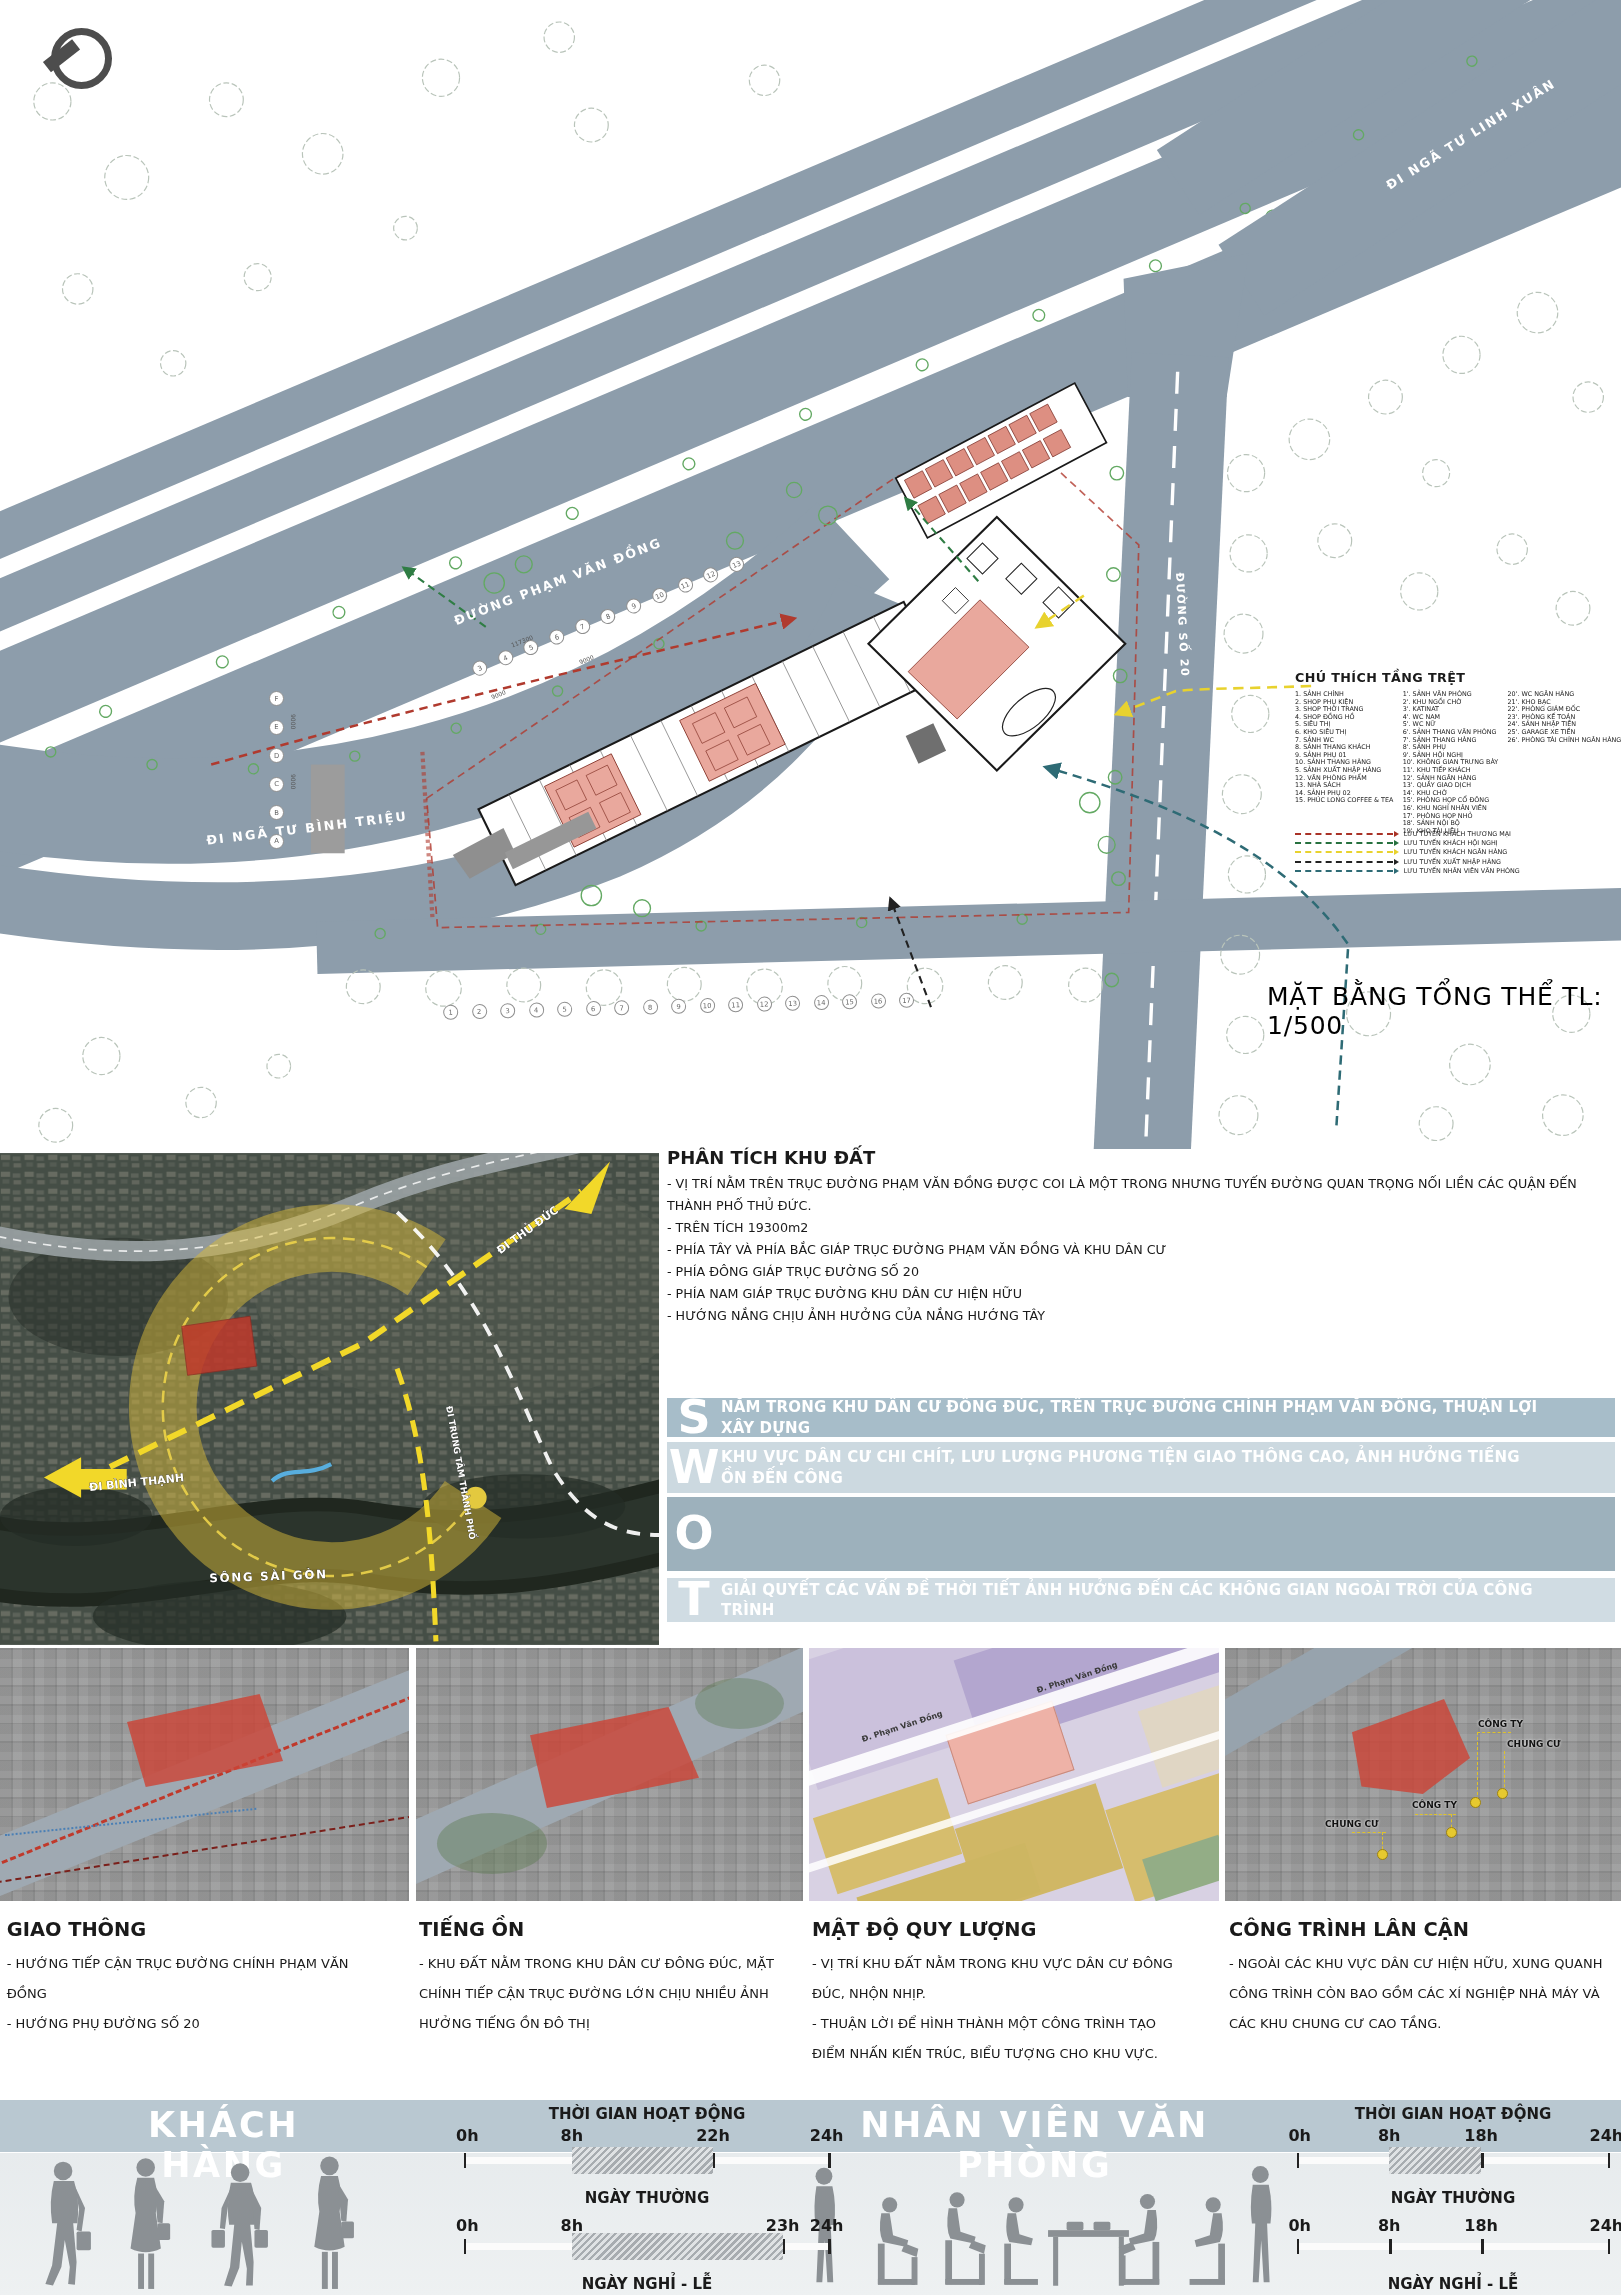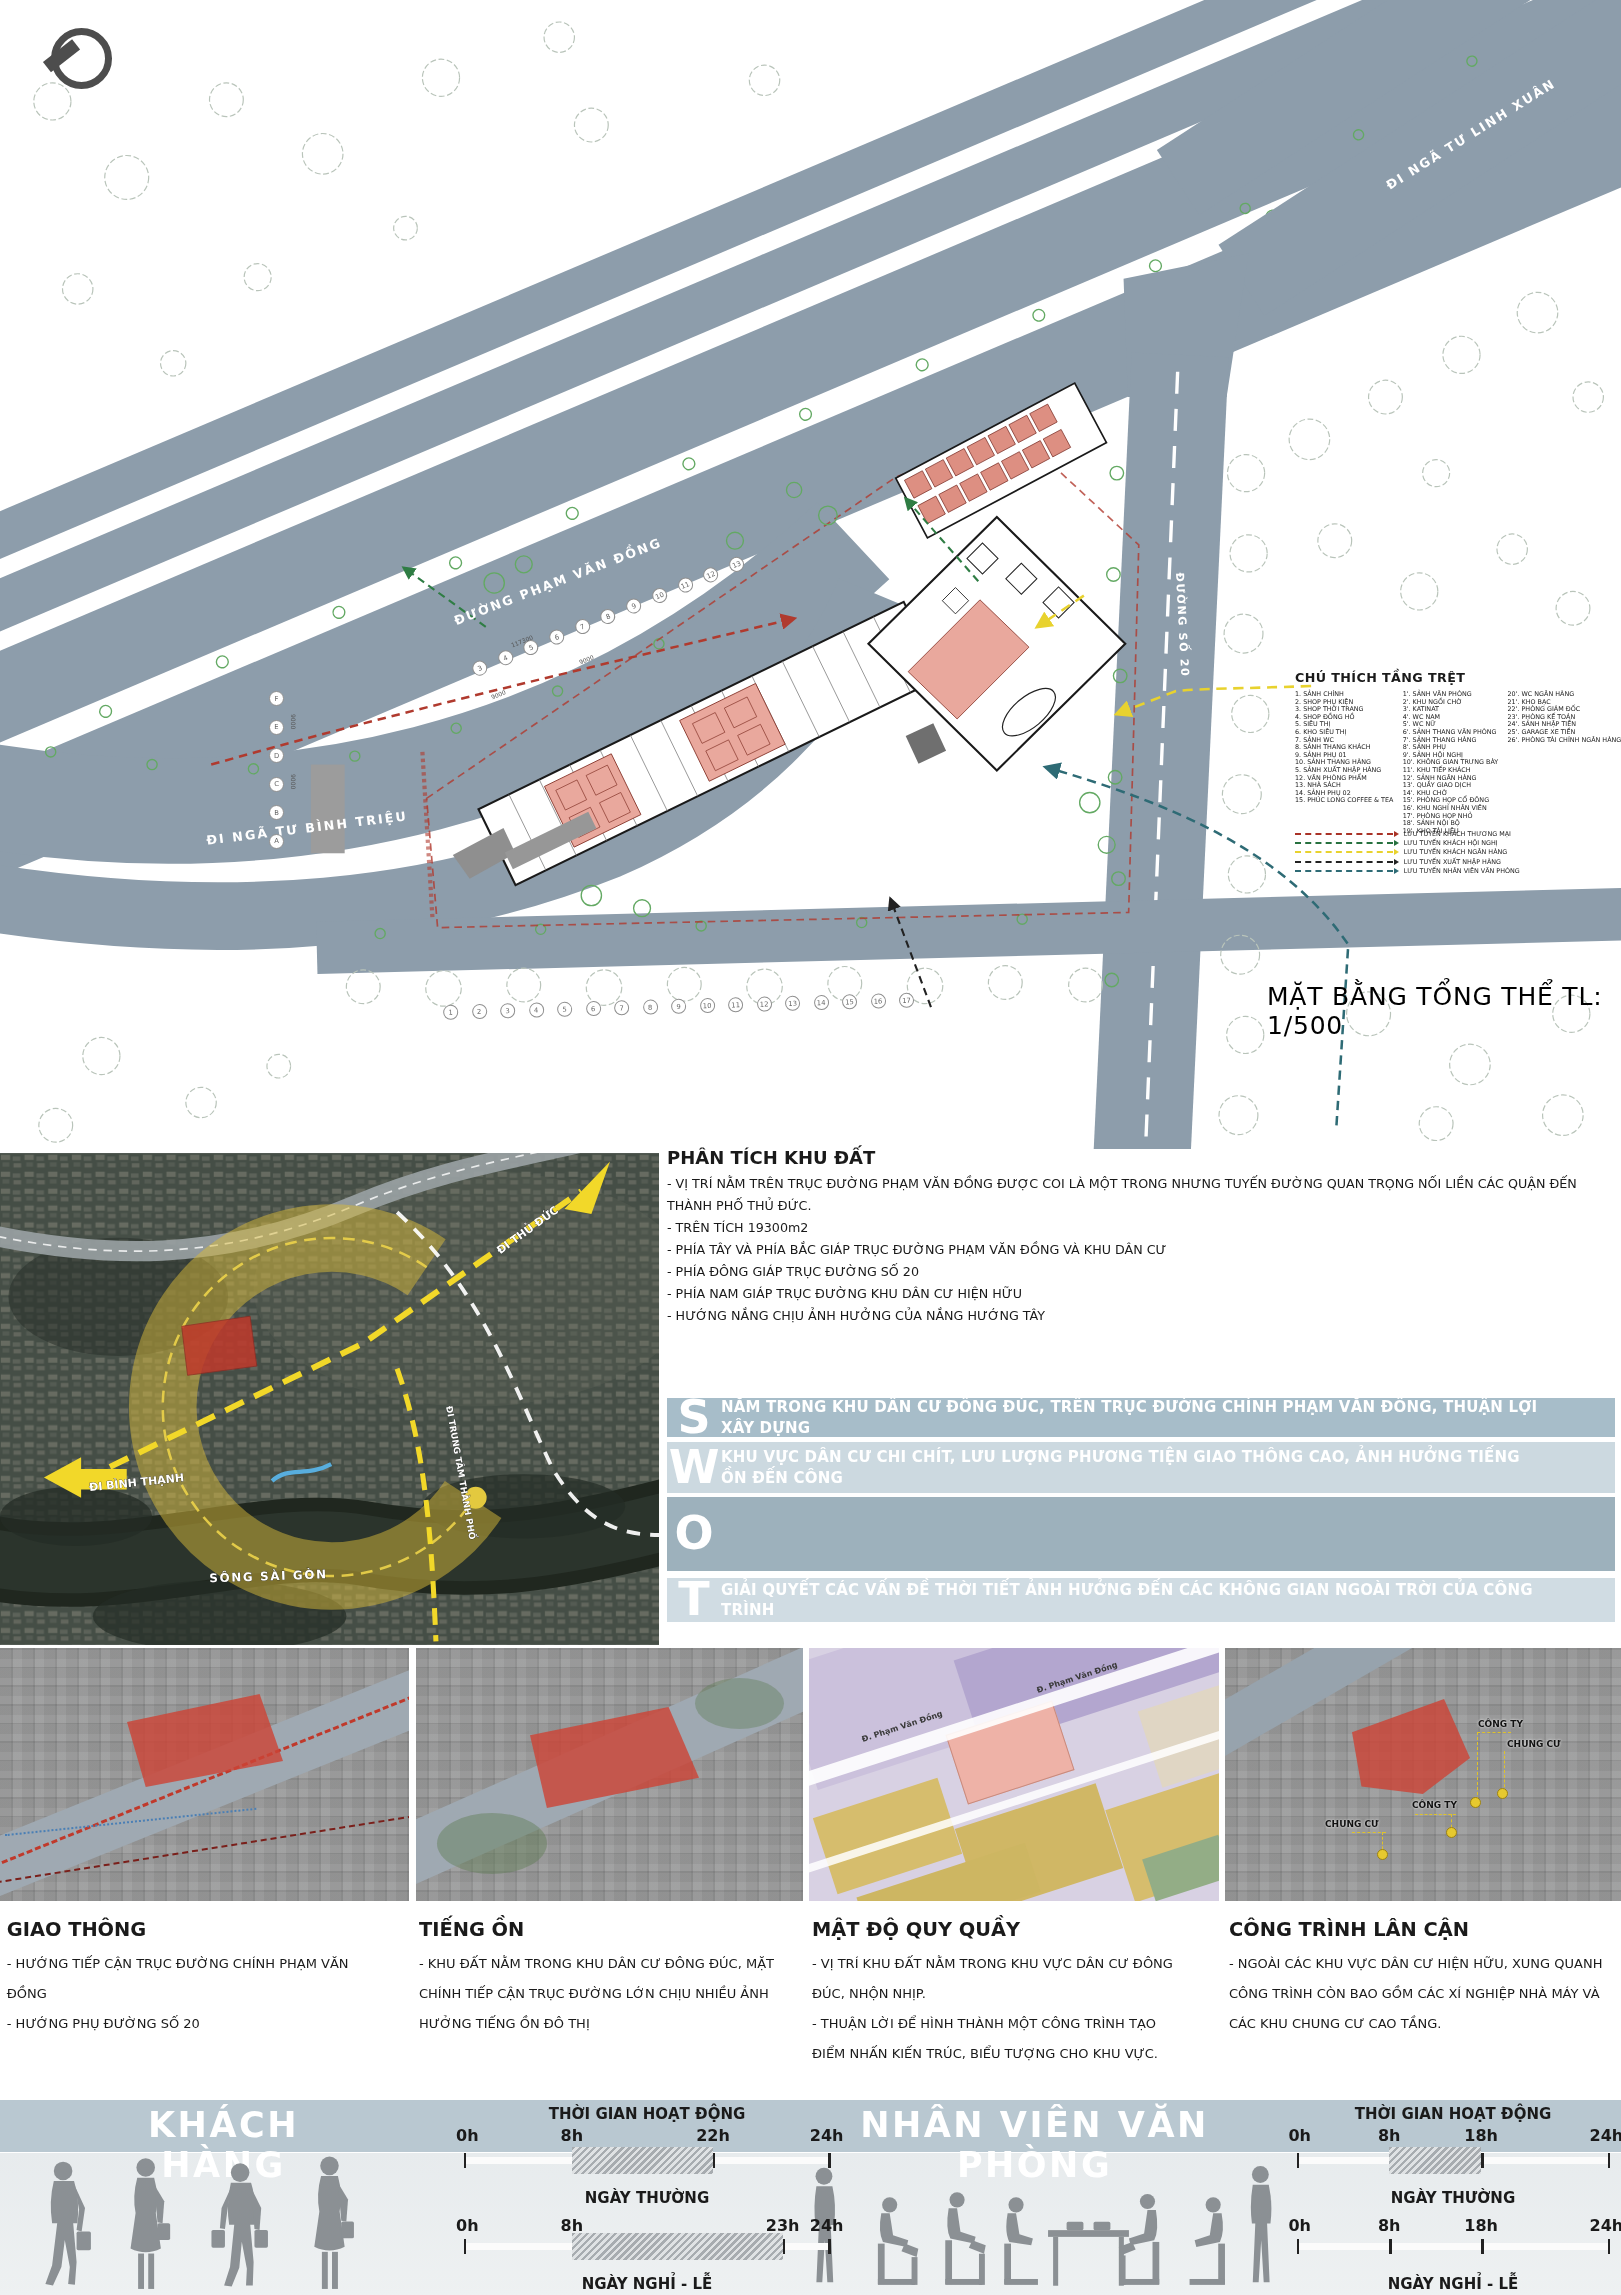--- a/index.html
+++ b/index.html
@@ -573,21 +573,21 @@
         <p>- HƯỚNG PHỤ ĐƯỜNG SỐ 20</p>
       </div>
   </div>
   <div class="cap" style="left:419px;width:372px">
     <h3>TIẾNG ỒN</h3>
     <div>
         <p>- KHU ĐẤT NẰM TRONG KHU DÂN CƯ ĐÔNG ĐÚC, MẶT CHÍNH TIẾP CẬN TRỤC ĐƯỜNG LỚN CHỊU NHIỀU ẢNH HƯỞNG TIẾNG ỒN ĐÔ THỊ</p>
       </div>
   </div>
   <div class="cap" style="left:812px;width:380px">
-    <h3>MẬT ĐỘ QUY QUẦY</h3>
+    <h3>MẬT ĐỘ QUY LƯỢNG</h3>
     <div>
         <p>- VỊ TRÍ KHU ĐẤT NẰM TRONG KHU VỰC DÂN CƯ ĐÔNG ĐÚC, NHỘN NHỊP.</p>
         <p>- THUẬN LỜI ĐỂ HÌNH THÀNH MỘT CÔNG TRÌNH TẠO ĐIỂM NHẤN KIẾN TRÚC, BIỂU TƯỢNG CHO KHU VỰC.</p>
       </div>
   </div>
   <div class="cap" style="left:1229px;width:384px">
     <h3>CÔNG TRÌNH LÂN CẬN</h3>
     <div>
         <p>- NGOÀI CÁC KHU VỰC DÂN CƯ HIỆN HỮU, XUNG QUANH CÔNG TRÌNH CÒN BAO GỒM CÁC XÍ NGHIỆP NHÀ MÁY VÀ CÁC KHU CHUNG CƯ CAO TẦNG.</p>
       </div>

